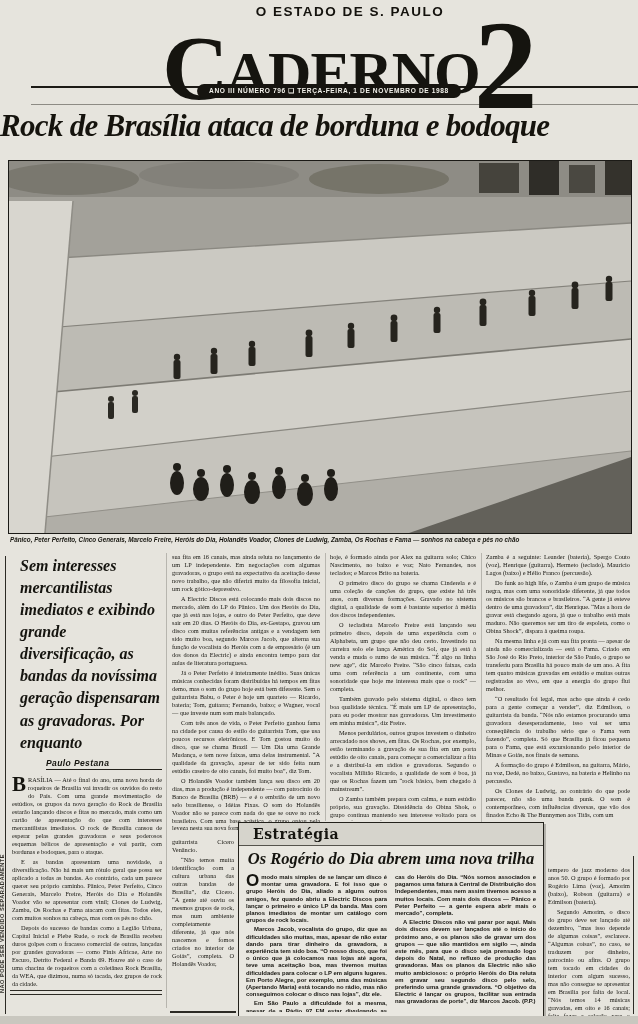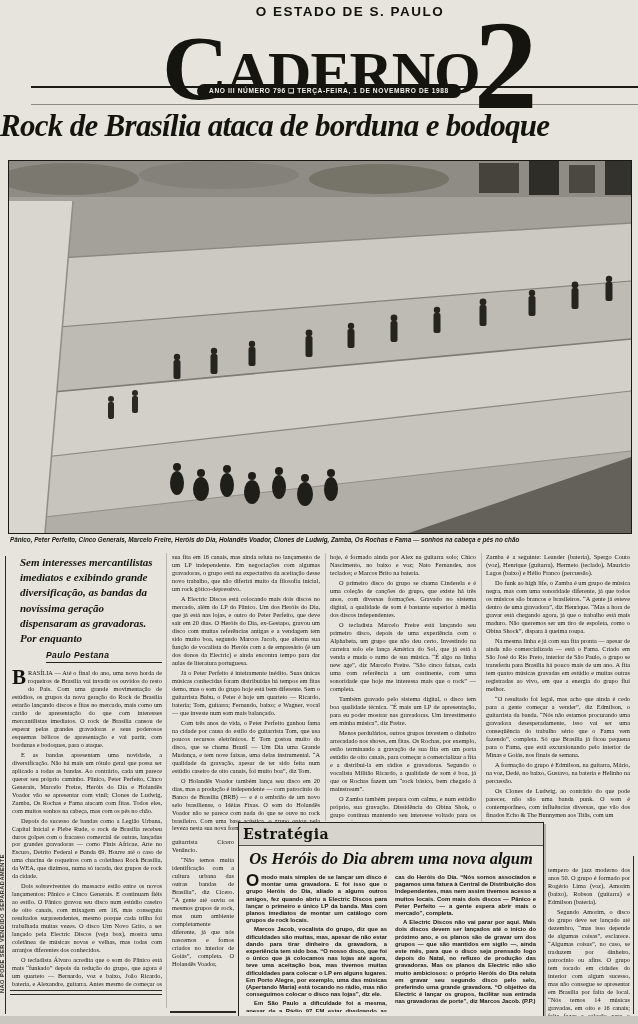--- a/index.html
+++ b/index.html
@@ -27,27 +27,27 @@
   .col p.cont{text-indent:0;}
   #col1{left:12px;top:553px;width:150px;height:434px;}
   #col2a{left:172px;top:553px;width:148px;height:284px;}
   #col2b{left:172px;top:838px;width:62px;height:170px;}
   #col3{left:330px;top:553px;width:146px;height:268px;}
   #col4a{left:486px;top:553px;width:144px;height:311px;}
   #col4b{left:548px;top:866px;width:82px;height:152px;}
   .vsep{position:absolute;width:1px;background:#b7b5ae;}
   .dropcap{float:left;font-weight:bold;font-size:21px;line-height:16px;padding-right:2px;font-family:"Liberation Serif",serif;}
   
-  #deck{font-family:"Liberation Serif",serif;font-style:italic;font-weight:bold;font-size:11px;line-height:1.38;text-align:left;margin:2px 0 4px 8px;text-indent:0;}
+  #deck{font-family:"Liberation Serif",serif;font-style:italic;font-weight:bold;font-size:16px;line-height:1.38;text-align:left;margin:2px 0 4px 8px;text-indent:0;}
   #bylinewrap{border-bottom:1px solid #23211b;margin:0 0 6px 34px;padding-bottom:1px;}
   #byline{font-family:"Liberation Sans",sans-serif;font-weight:bold;font-style:italic;font-size:8.5px;letter-spacing:.4px;}
   
   #box{position:absolute;left:238px;top:822px;width:304px;height:196px;border:1px solid #23211b;background:#e9e7e0;box-shadow:2px 2px 0 #b3b1aa;}
   #box-tabrow{height:22px;background:#d6d4cc;border-bottom:1px solid #55534c;display:flex;align-items:center;}
-  #box-tab{font-family:"DejaVu Serif",serif;font-weight:bold;font-size:14px;padding-left:4px;letter-spacing:.5px;}
+  #box-tab{font-family:"DejaVu Serif",serif;font-weight:bold;font-size:14px;padding-left:14px;letter-spacing:.5px;}
   #box-title{font-family:"Liberation Serif",serif;font-style:italic;font-weight:bold;font-size:16.5px;text-align:center;padding:3px 4px 2px 4px;white-space:nowrap;overflow:hidden;}
   #box-body{display:flex;gap:8px;padding:3px 7px;height:138px;overflow:hidden;}
   .boxcol{flex:1;font-family:"Liberation Sans",sans-serif;font-weight:bold;font-size:5.9px;line-height:1.22;text-align:justify;overflow:hidden;}
   .boxcol p{margin:0 0 2px 0;text-indent:8px;}
   .boxcol p.cont{text-indent:0;}
   .boxdrop{float:left;font-weight:bold;font-size:17px;line-height:13px;padding-right:2px;font-family:"Liberation Sans",sans-serif;}
   
   .hrule{position:absolute;background:#2c2a24;}
   #edge-note{position:absolute;left:-1px;top:854px;writing-mode:vertical-rl;transform:rotate(180deg);font-family:"Liberation Sans",sans-serif;font-weight:bold;font-size:5.6px;letter-spacing:.5px;color:#33312b;}
   #bottomstrip{position:absolute;left:0;top:1016px;width:638px;height:8px;background:#c9c7bf;}
@@ -228,21 +228,21 @@
 
   <div id="col4b" class="col">
     <p class="cont">tempero de jazz moderno dos anos 50. O grupo é formado por Rogério Lima (voz), Amorim (baixo), Robson (guitarra) e Edmilson (bateria).</p>
     <p>Segundo Amorim, o disco do grupo deve ser lançado até dezembro, “mas isso depende de algumas coisas”, esclarece. “Algumas coisas”, no caso, se traduzem por dinheiro, patrocínio ou afins. O grupo tem tocado em cidades do interior com algum sucesso, mas não consegue se apresentar em Brasília por falta de local. “Nós temos 14 músicas gravadas, em oito e 16 canais; falta fazer a seleção para o disco”, diz ele.</p>
   </div>
 
   <div id="box">
     <div id="box-tabrow">
       <span id="box-tab">Estratégia</span>
     </div>
-    <div id="box-title">Os Heróis do Dia abrem uma nova algum</div>
+    <div id="box-title">Os Rogério do Dia abrem uma nova trilha</div>
     <div id="box-body">
       <div class="boxcol">
         <p class="cont"><span class="boxdrop">O</span><span>modo mais simples de se lançar um disco é montar uma gravadora. E foi isso que o grupo Heróis do Dia, aliado a alguns outros amigos, fez quando abriu a Electric Discos para lançar o primeiro e único LP da banda. Mas com planos imediatos de montar um catálogo com grupos de rock locais.</span></p>
         <p>Marcos Jacob, vocalista do grupo, diz que as dificuldades são muitas, mas, apesar de não estar dando para tirar dinheiro da gravadora, a experiência tem sido boa. “O nosso disco, que foi o único que já colocamos nas lojas até agora, teve uma aceitação boa, mas tivemos muitas dificuldades para colocar o LP em alguns lugares. Em Porto Alegre, por exemplo, uma das músicas (Apertando Maria) está tocando no rádio, mas não conseguimos colocar o disco nas lojas”, diz ele.</p>
         <p>Em São Paulo a dificuldade foi a mesma, apesar de a Rádio 97 FM estar divulgando as músi-</p>
       </div>
       <div class="boxcol">
         <p class="cont">cas do Heróis do Dia. “Nós somos associados e pagamos uma fatura à Central de Distribuição dos Independentes, mas nem assim tivemos acesso a muitos locais. Com mais dois discos — Pânico e Peter Perfeito — a gente espera abrir mais o mercado”, completa.</p>
         <p>A Electric Discos não vai parar por aqui. Mais dois discos devem ser lançados até o início do próximo ano, e os planos são de gravar um dos grupos — que são mantidos em sigilo —, ainda este mês, para que o disco seja prensado logo depois do Natal, no refluxo de produção das gravadoras. Mas os planos da Electric não são muito ambiciosos: o próprio Heróis do Dia reluta em gravar seu segundo disco pelo selo, preferindo uma grande gravadora. “O objetivo da Electric é lançar os grupos, facilitar sua entrada nas gravadoras de porte”, diz Marcos Jacob. (P.P.)</p>
       </div>

